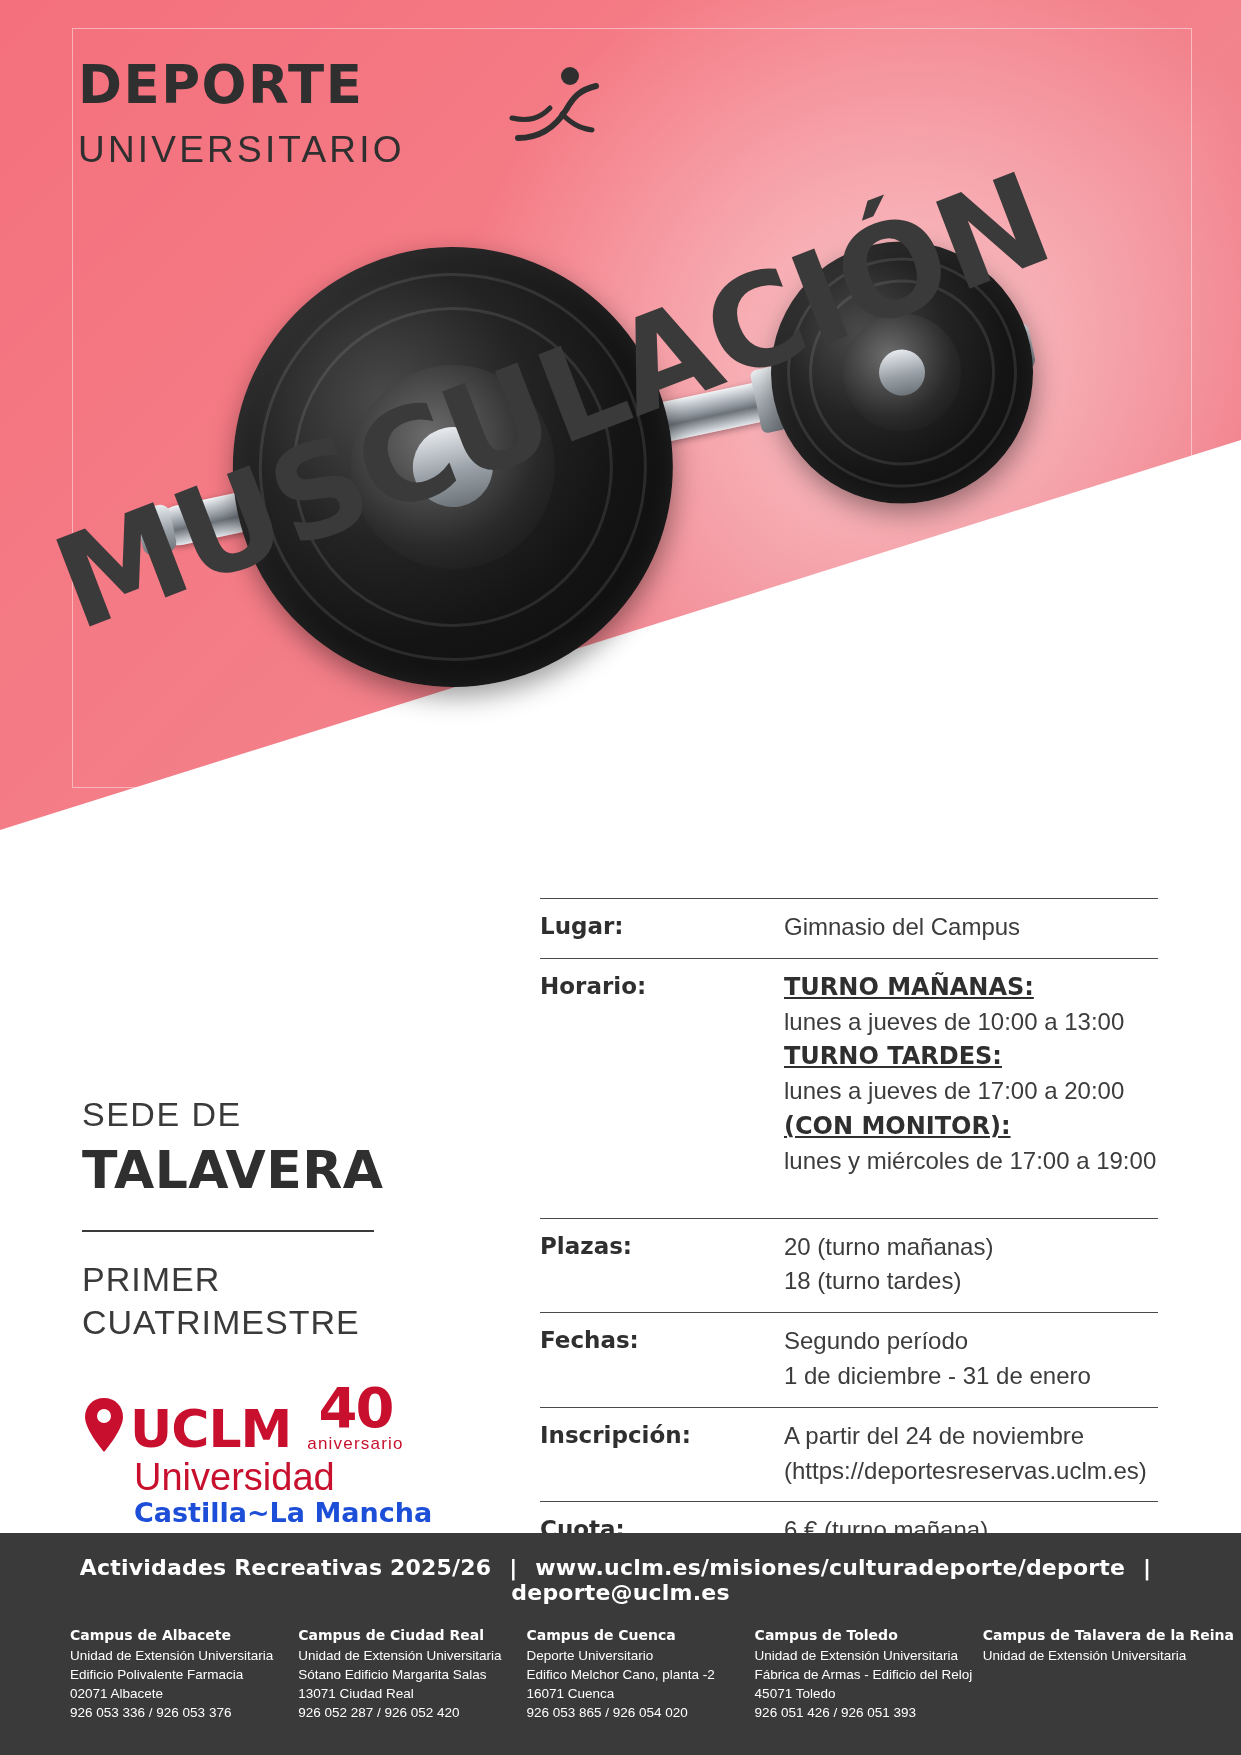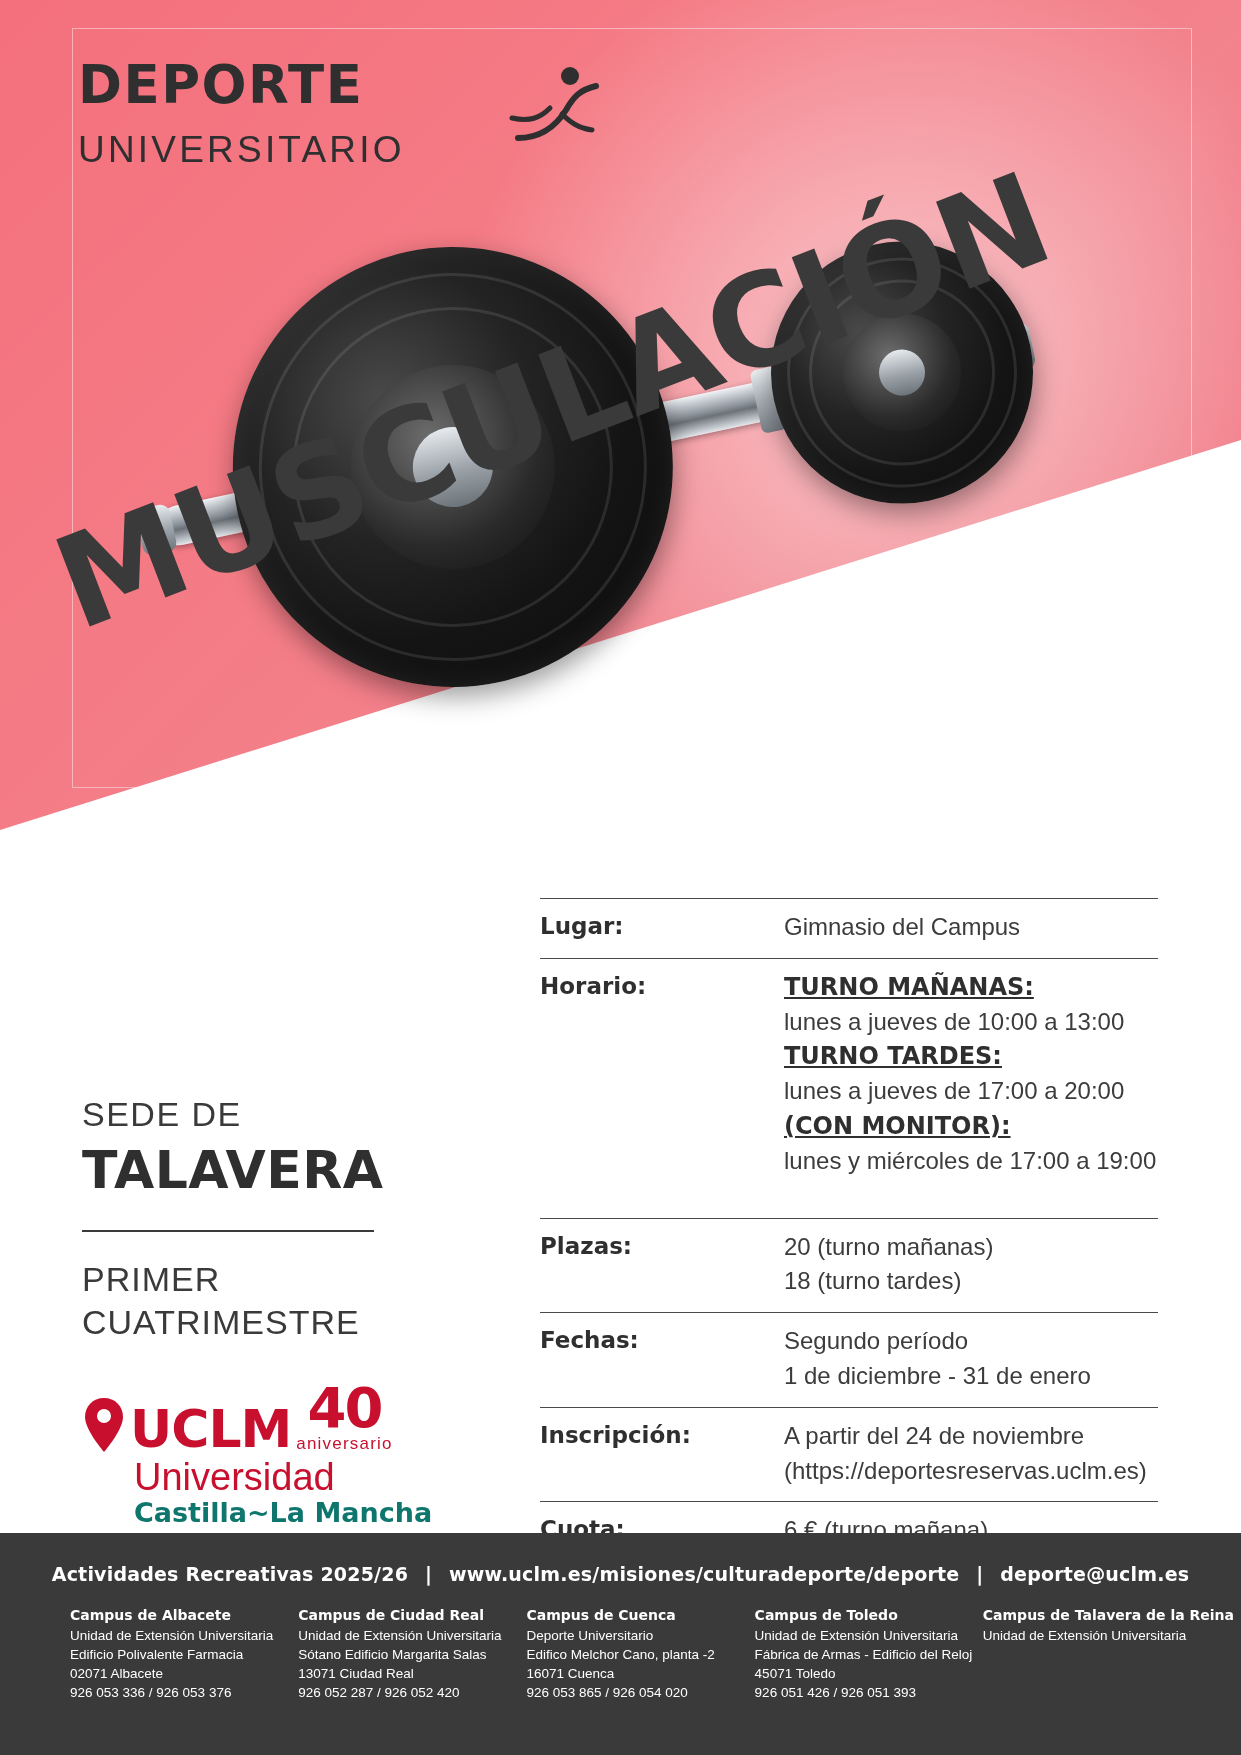--- a/index.html
+++ b/index.html
@@ -222,21 +222,21 @@
   .uclm-word {
     font-family: "DejaVu Sans", sans-serif;
     font-size: 52px;
     font-weight: bold;
     color: #c8102e;
     letter-spacing: -1px;
     line-height: 0.95;
   }
   .uclm-40 {
     position: relative;
-    margin-left: 5px;
+    margin-left: 16px;
     display: flex;
     flex-direction: column;
     align-items: center;
   }
   .uclm-40-num {
     font-family: "DejaVu Sans", sans-serif;
     font-size: 56px;
     font-weight: bold;
     color: #c8102e;
     line-height: 0.9;
@@ -252,21 +252,21 @@
     font-size: 38px;
     color: #c8102e;
     margin-top: 4px;
     margin-left: 52px;
     line-height: 1.05;
   }
   .uclm-clm {
     font-family: "DejaVu Sans", sans-serif;
     font-size: 27px;
     font-weight: bold;
-    color: #0f766e;
+    color: #1d4ed8;
     margin-left: 52px;
     line-height: 1.1;
   }
 
   
   .details {
     position: absolute;
     left: 540px; top: 898px;
     width: 618px;
     z-index: 9;
@@ -307,23 +307,23 @@
   .footer {
     position: absolute;
     left: 0; bottom: 0;
     width: 1241px; height: 222px;
     background: #3a3a3a;
     color: #ffffff;
     z-index: 10;
   }
   .footer-top {
     text-align: center;
-    padding-top: 30px;
-    font-family: "DejaVu Sans", sans-serif;
-    font-size: 19px;
+    padding-top: 22px;
+    font-family: "DejaVu Sans", sans-serif;
+    font-size: 22px;
     font-weight: bold;
     letter-spacing: 0.2px;
   }
   .footer-top .sep { padding: 0 10px; }
   .campuses {
     display: flex;
     padding: 22px 48px 0 70px;
     gap: 18px;
   }
   .campus {

